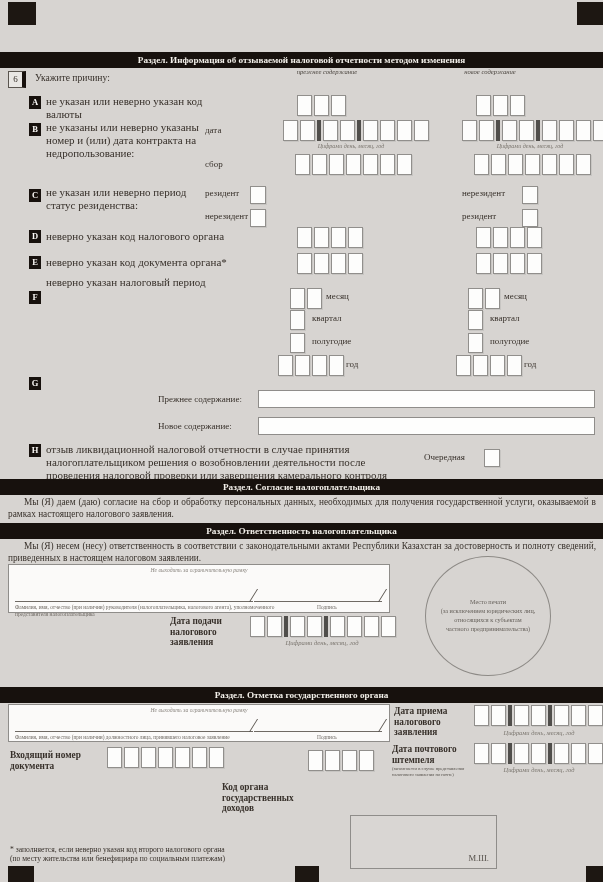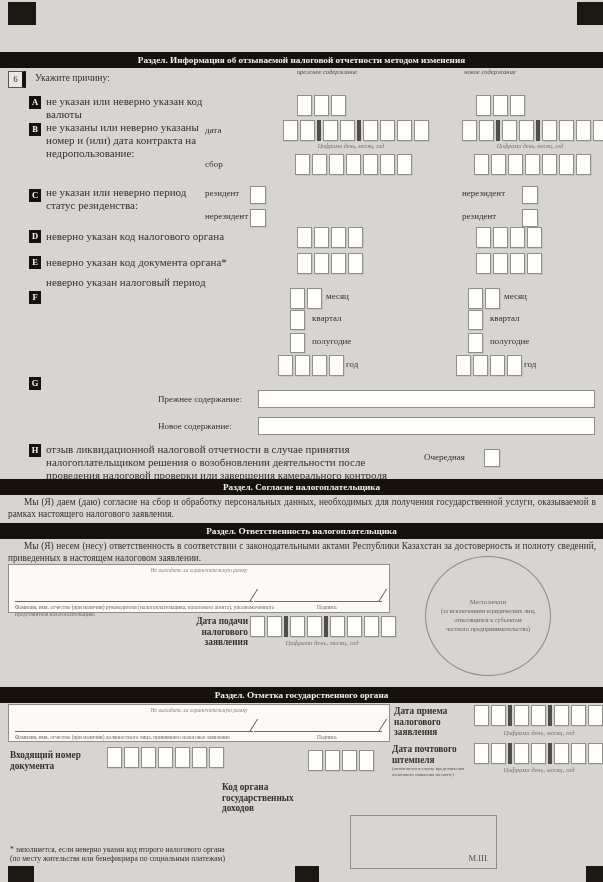--- a/index.html
+++ b/index.html
@@ -219,21 +219,21 @@
     <div style="position:absolute;left:6px;top:24px;right:6px;display:flex;align-items:flex-end;">
       <div class="sline" style="flex:1;height:12px;"></div>
       <div class="slash"></div>
       <div class="sline" style="width:128px;height:12px;"></div>
       <div class="slash"></div>
     </div>
     <div class="sigcap" style="left:6px;top:39px;width:290px;">Фамилия, имя, отчество (при наличии) руководителя (налогоплательщика, налогового агента), уполномоченного представителя налогоплательщика</div>
     <div class="sigcap" style="left:308px;top:39px;">Подпись</div>
   </div>
 
-  <div class="boldlbl" style="left:170px;top:616px;width:78px;text-align:right;">Дата подачи налогового заявления</div>
+  <div class="boldlbl" style="left:170px;top:616px;width:78px;">Дата подачи налогового заявления</div>
   <div class="cellrow" style="left:250px;top:616px;">
     <span class="cell"></span>
       <span class="cell"></span>
       <span class="sep"></span>
       <span class="cell"></span>
       <span class="cell"></span>
       <span class="sep"></span>
       <span class="cell"></span>
       <span class="cell"></span>
       <span class="cell"></span>

